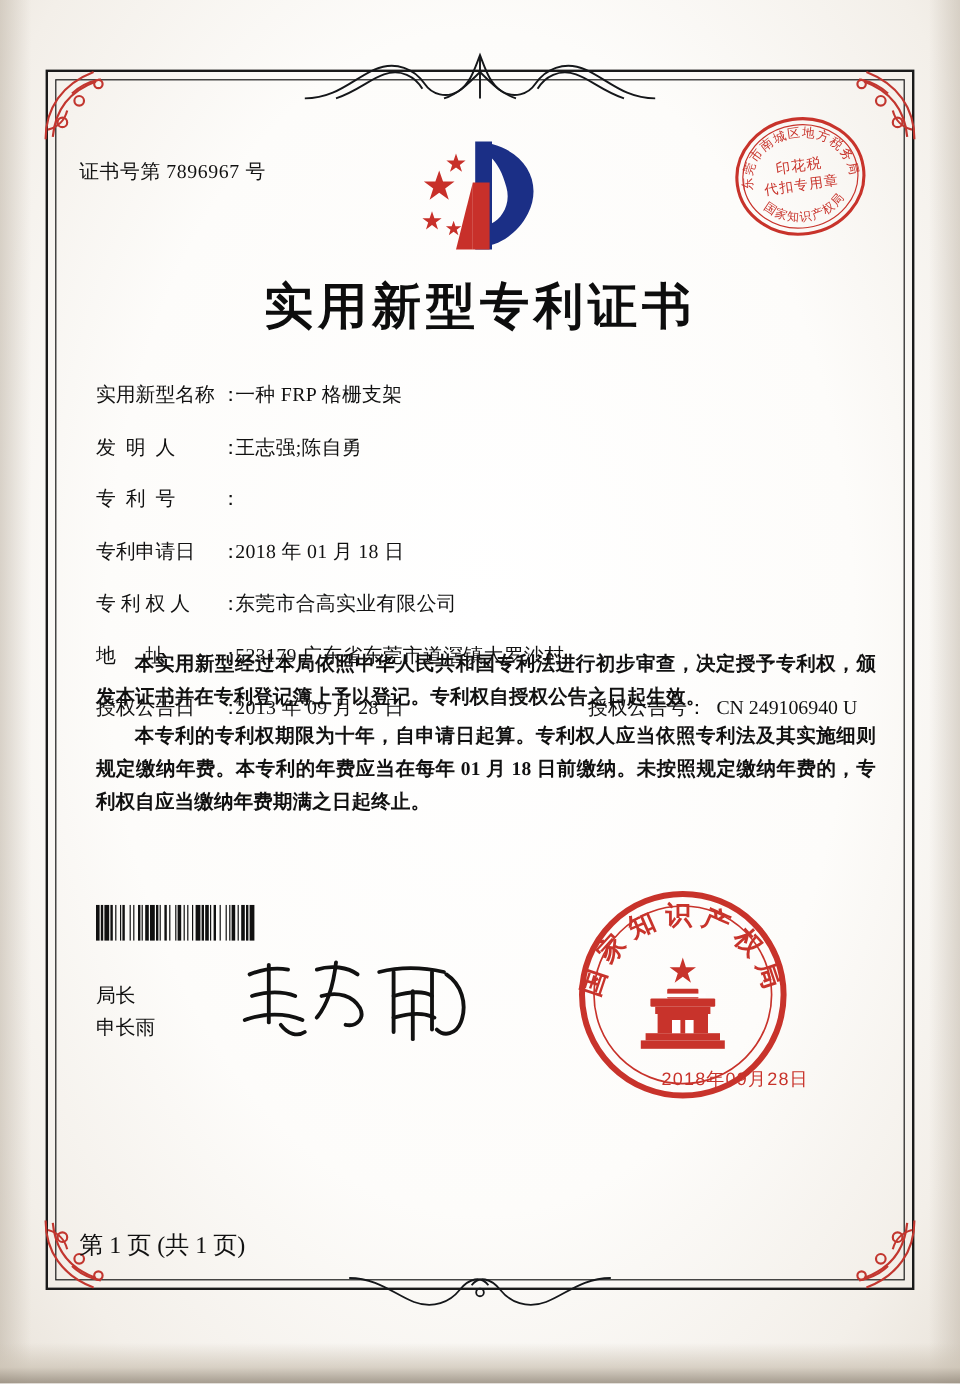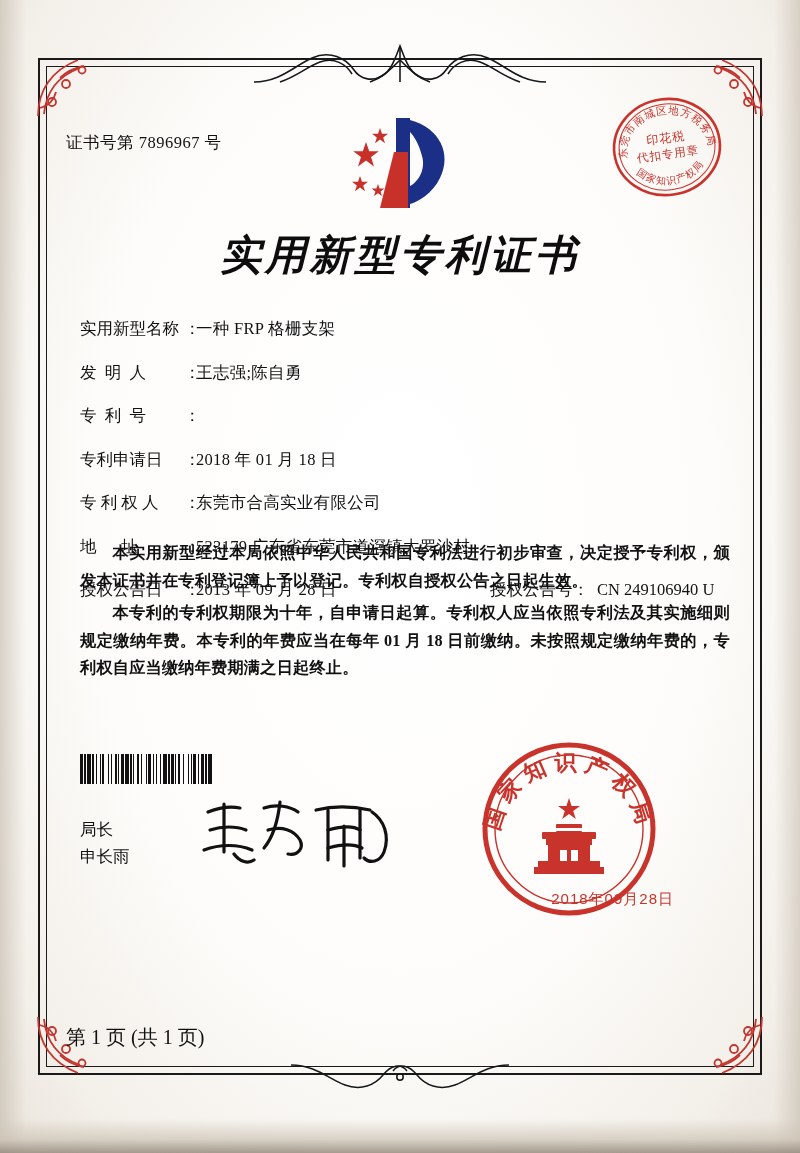--- a/index.html
+++ b/index.html
@@ -121,21 +121,20 @@
     position: absolute;
     left: 0;
     right: 0;
     top: 128px;
     text-align: center;
     font-size: 41px;
     font-weight: bold;
     letter-spacing: 4px;
     color: #0d0d0d;
     font-family: "Liberation Serif", "DejaVu Serif", serif;
-    font-style: italic;
   }
 
   
   .fields {
     position: absolute;
     left: 14px;
     top: 218px;
     right: 0;
   }
   .field-row {

